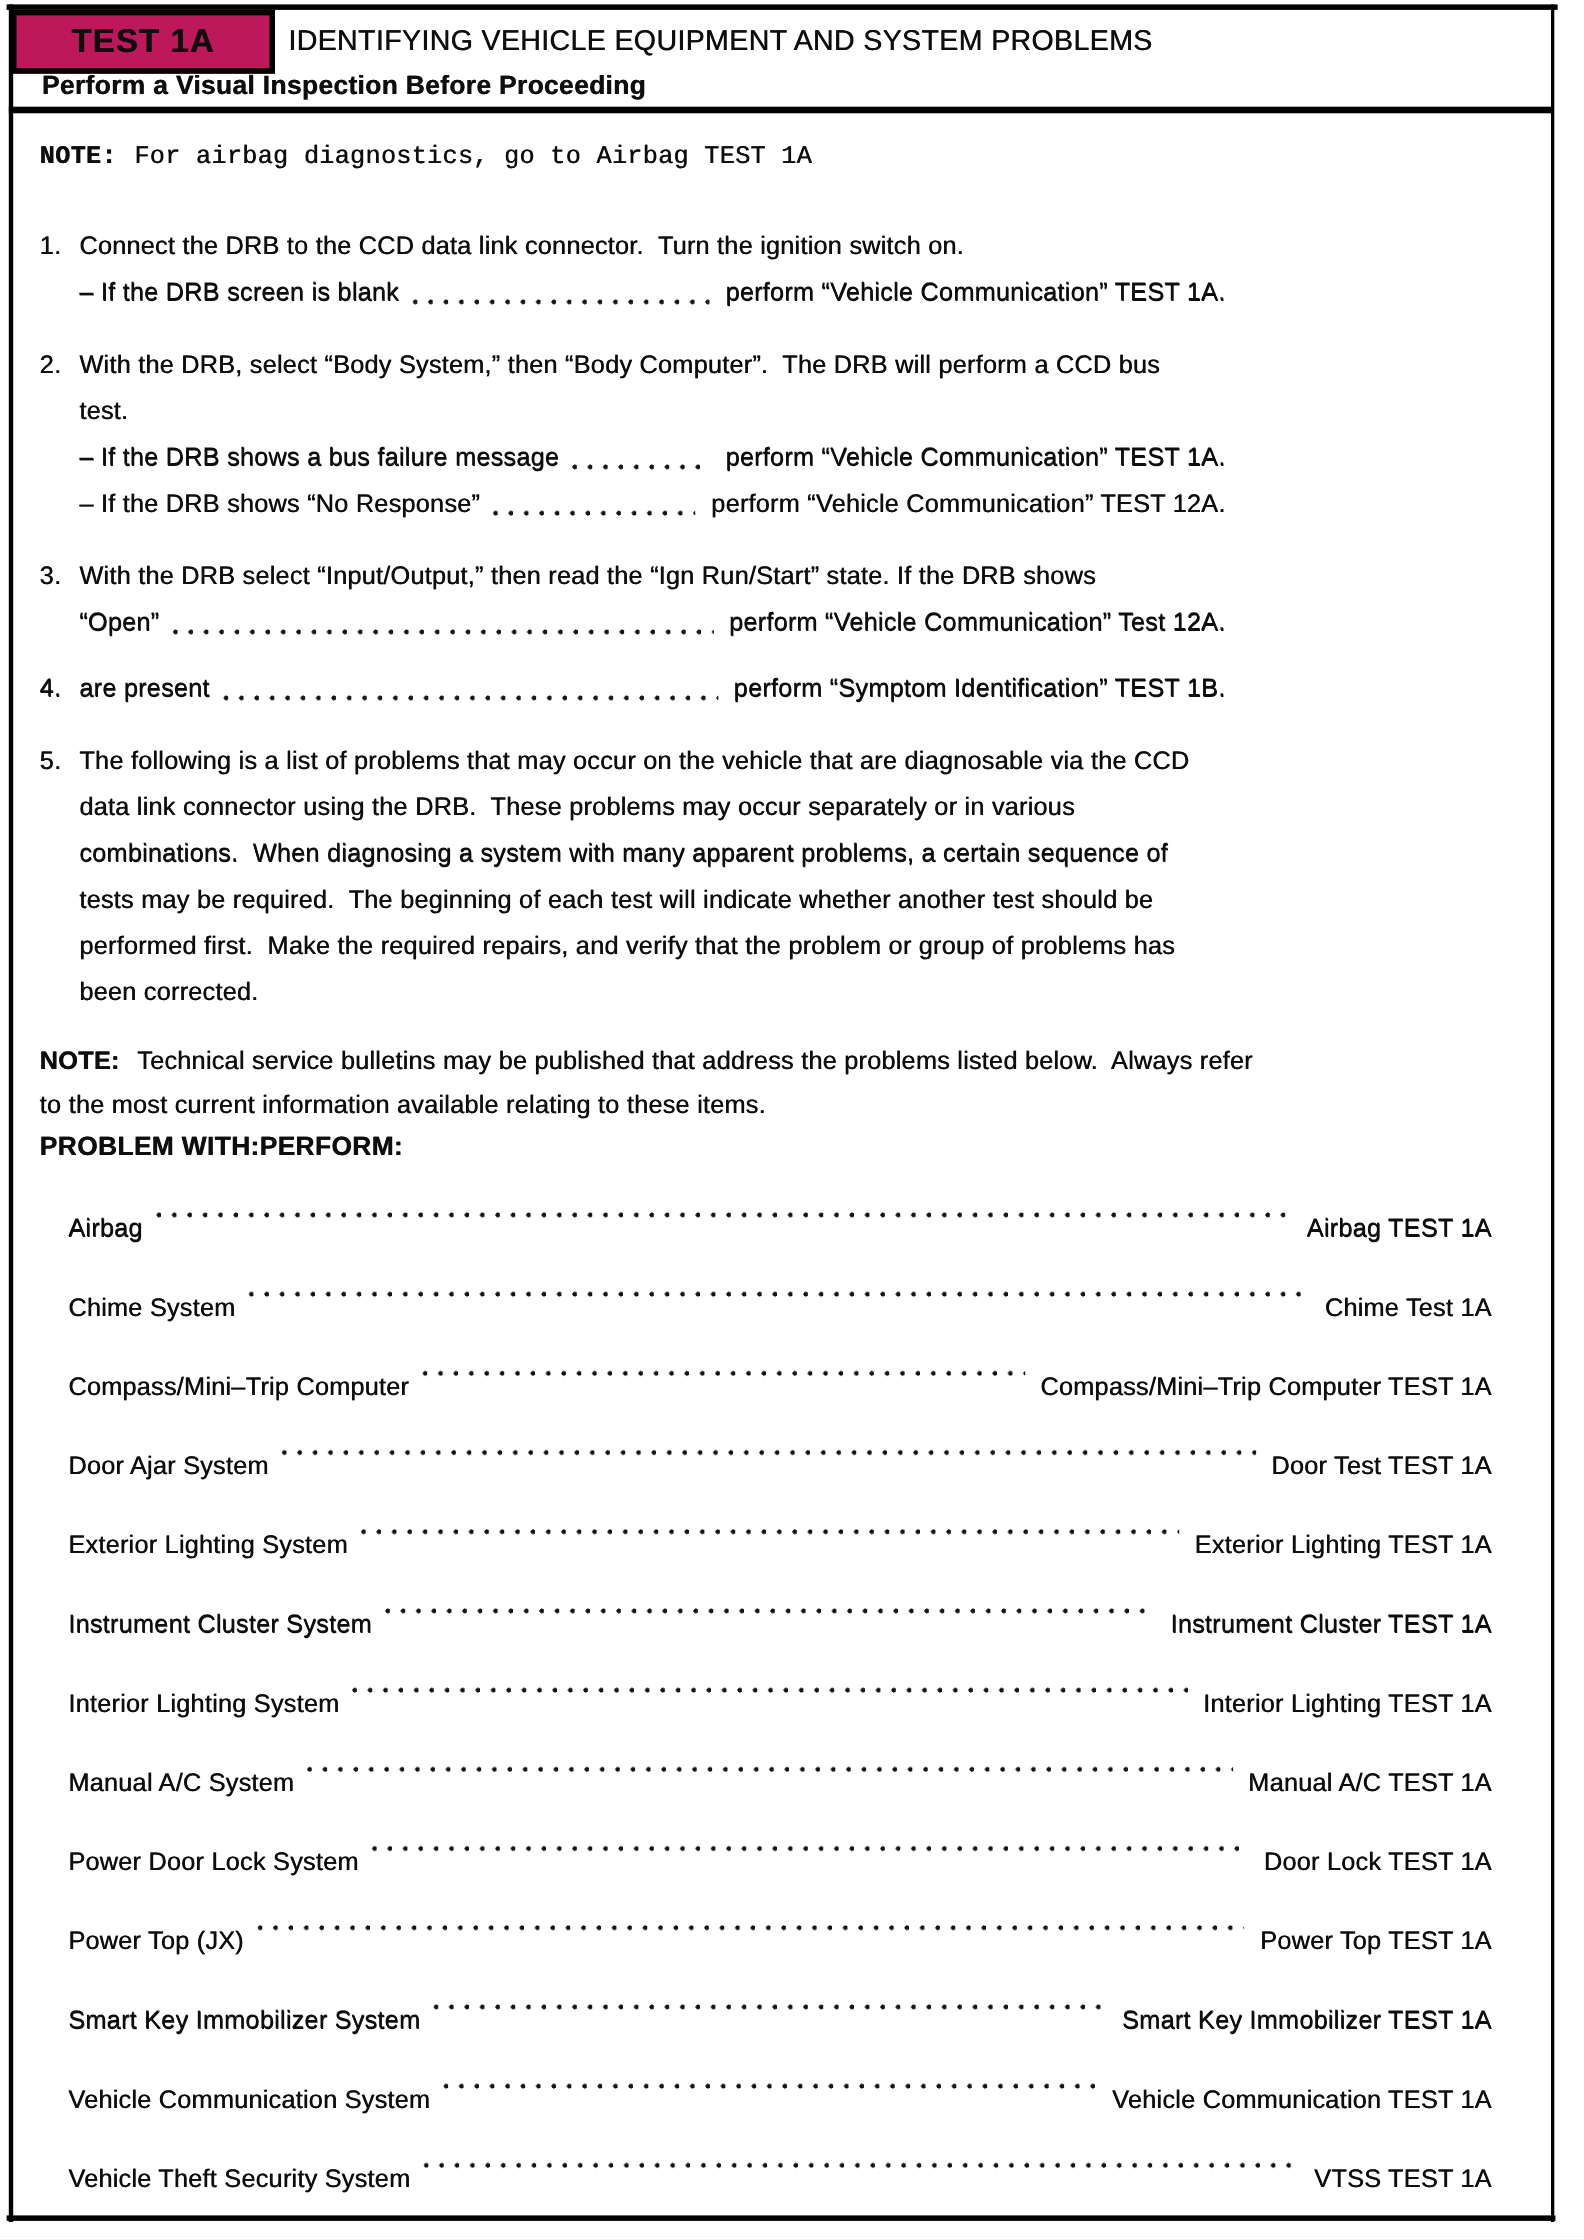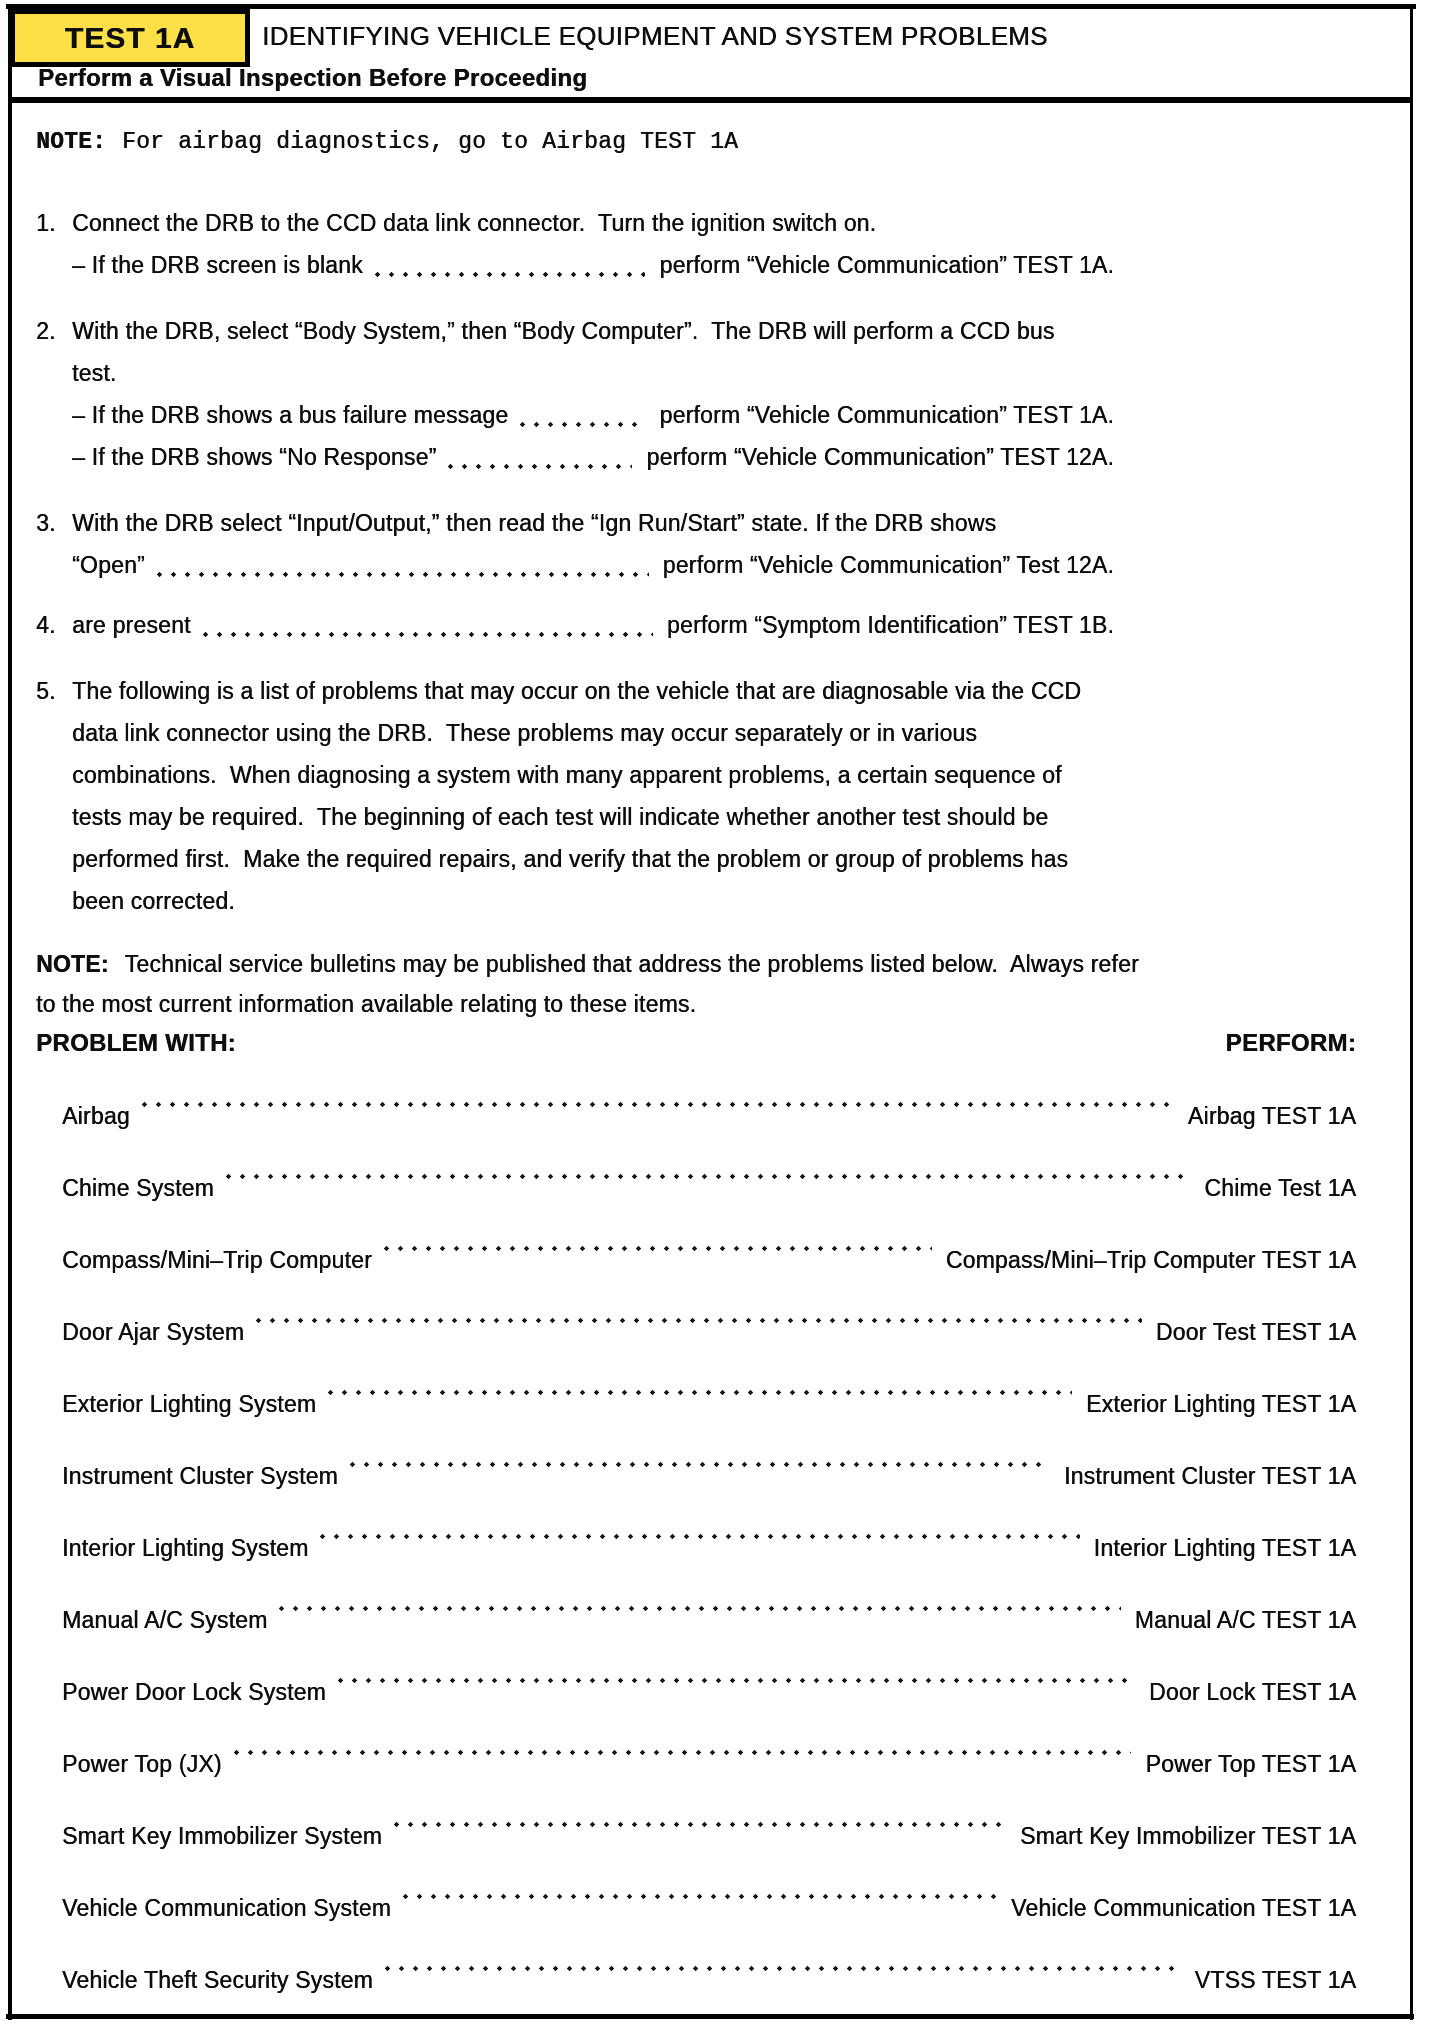--- a/index.html
+++ b/index.html
@@ -14,21 +14,21 @@
   .b-top{position:absolute;left:6px;top:4px;width:1410px;height:5px;background:#000;}
   .b-left{position:absolute;left:8px;top:4px;width:4px;height:2016px;background:#000;}
   .b-right{position:absolute;left:1410px;top:4px;width:3px;height:2016px;background:#000;}
   .b-bottom{position:absolute;left:6px;top:2014px;width:1408px;height:5px;background:#000;}
   .header-rule{position:absolute;left:8px;top:97px;width:1404px;height:6px;background:#000;}
 
   
   .test-box{
     position:absolute;left:10px;top:9px;width:230px;height:48px;
     border:5px solid #000;display:flex;align-items:center;justify-content:center;
-    font-size:30px;font-weight:bold;letter-spacing:1px;background:#fde047;text-align:right;
+    font-size:30px;font-weight:bold;letter-spacing:1px;background:#be185d;text-align:right;
   }
   .title{position:absolute;left:262px;top:21px;font-size:26px;font-weight:normal;letter-spacing:0.3px;}
   .subtitle{position:absolute;left:38px;top:64px;font-size:24px;font-weight:bold;letter-spacing:0.3px;}
 
   
   .content{position:absolute;left:36px;top:106px;width:1320px;font-size:23px;}
   .note{width:1104px;line-height:32px;}
   .note-1{margin-top:20px;font-family:Liberation Mono, monospace;}
   .note-2{margin-top:22px;line-height:40px;}
   .nlabel{font-weight:bold;margin-right:16px;}
@@ -45,21 +45,21 @@
   .subrow span{white-space:pre;}
 
   .dots{
     flex:1 1 30px;height:5px;margin:0 14px 9px 12px;
     background-image:radial-gradient(circle at 2.5px 2.5px,#141414 2px,rgba(0,0,0,0) 2.3px);
     background-size:14px 5px;background-repeat:repeat-x;
   }
 
   
   .ptable{margin-top:4px;width:1320px;}
-  .phead{display:flex;justify-content:space-between;font-size:24px;font-weight:bold;line-height:30px;letter-spacing:0.3px;}
+  .phead{display:flex;font-size:24px;font-weight:bold;line-height:30px;letter-spacing:0.3px;}
   .prow{display:flex;align-items:flex-start;margin:44px 0 0 26px;line-height:28px;}
   .prow span{white-space:pre;}
 </style>
 </head>
 <body>
 
 <div class="page doc">
 
   <div class="b-top"></div>
   <div class="b-left"></div>

